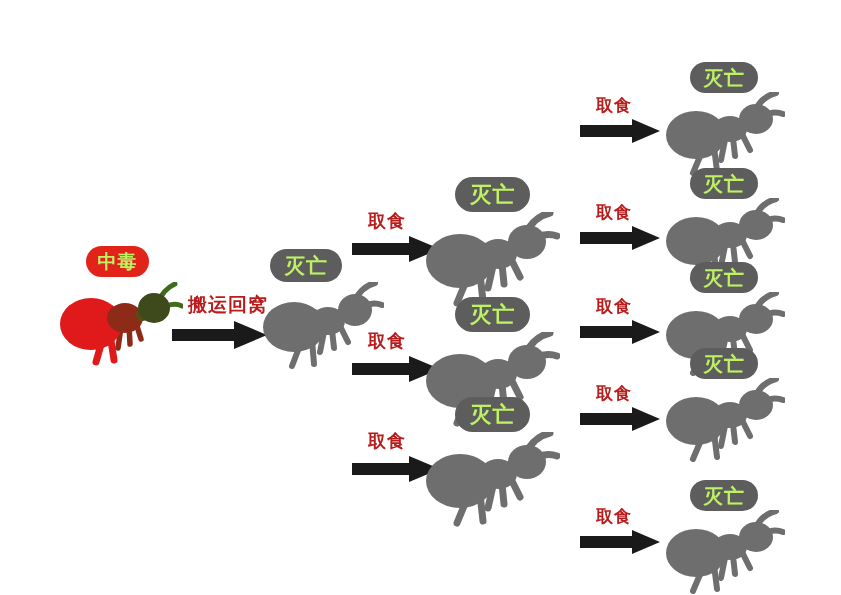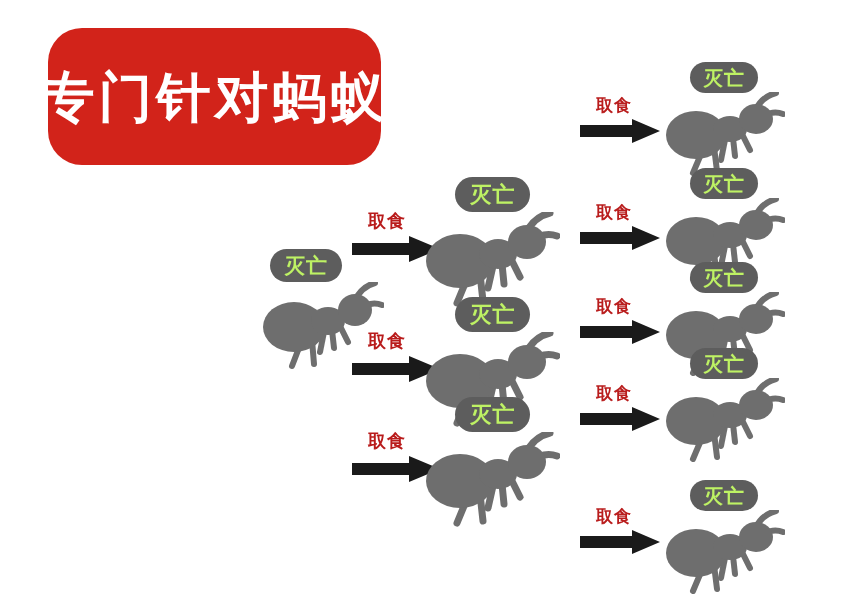--- a/index.html
+++ b/index.html
@@ -29,25 +29,58 @@
                white-space:nowrap;line-height:1;}
   .arrow-svg{position:absolute;left:0;}
 
   .ant-svg{position:absolute;left:0;top:0;}
 </style>
 </head>
 <body>
 
 <div id="stage">
 
-  <div class="banner">
-    <span class="banner-text">专门针对蚂蚁</span>
-  </div>
-
-
+
+  <div class="node" style="left:58px;top:282px;width:125px;height:85px;">
+    <svg class="ant-svg" width="125" height="85" viewBox="0 0 125 85">
+
+      <g stroke="#e01a1a" stroke-width="7" stroke-linecap="round" fill="none">
+        <path d="M46 52 L38 80"></path>
+        <path d="M52 52 L56 78"></path>
+      </g>
+      <g stroke="#8e2a18" stroke-width="5.5" stroke-linecap="round" fill="none">
+        <path d="M63 45 L60 66"></path>
+        <path d="M71 44 L72 62"></path>
+        <path d="M78 41 L83 57"></path>
+      </g>
+
+      <g stroke="#3f6b1c" stroke-width="5" stroke-linecap="round" fill="none">
+        <path d="M99 22 C104 10 110 5 117 2"></path>
+        <path d="M101 28 C110 22 118 21 124 24"></path>
+      </g>
+
+      <ellipse cx="33" cy="42" rx="31" ry="26" fill="#e01a1a"></ellipse>
+
+      <ellipse cx="67" cy="36" rx="18" ry="15" fill="#8e2a18"></ellipse>
+
+      <rect x="78" y="27" width="12" height="12" rx="5" fill="#5a4a18"></rect>
+
+      <ellipse cx="96" cy="26" rx="16" ry="15" fill="#3f4a1c"></ellipse>
+    </svg>
+    <div class="badge badge-poison" style="left:28px;top:-36px;width:63px;height:31px;font-size:19px;letter-spacing:1px;">
+      <span>中毒</span>
+    </div>
+  </div>
+
+  <div class="arrow-group" style="left:172px;top:295px;width:100px;height:55px;">
+    <span class="arrow-label" style="font-size:19px;letter-spacing:1px;">搬运回窝</span>
+    <svg class="arrow-svg" style="top:26px;" width="95" height="28" viewBox="0 0 95 28">
+      <path d="M0 8 L62 8 L62 0 L95 14 L62 28 L62 20 L0 20 Z" fill="#1a1a1a"></path>
+    </svg>
+  </div>
 
   <div class="node" style="left:262px;top:282px;width:122px;height:88px;">
     <svg class="ant-svg" width="122" height="88" viewBox="0 0 122 88">
       <g stroke="#6e6e6e" stroke-width="6" stroke-linecap="round" fill="none">
         <path d="M40 58 L30 84"></path>
         <path d="M50 58 L52 82"></path>
         <path d="M62 50 L58 70"></path>
         <path d="M70 48 L72 66"></path>
         <path d="M78 44 L86 60"></path>
         <path d="M92 20 C97 9 105 3 113 1"></path>

